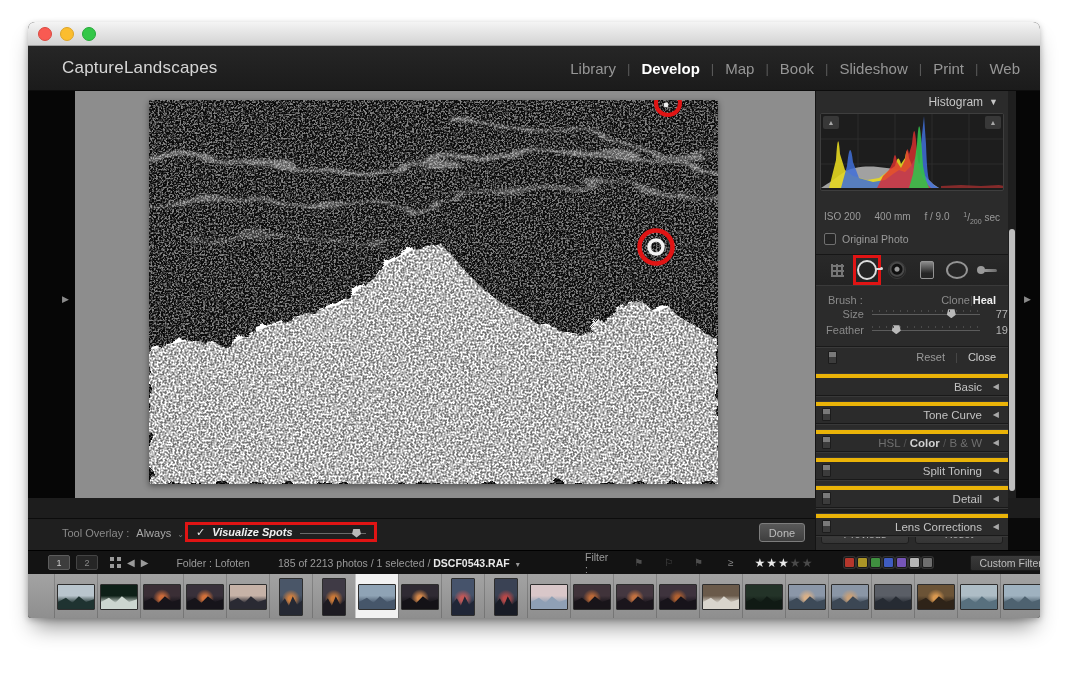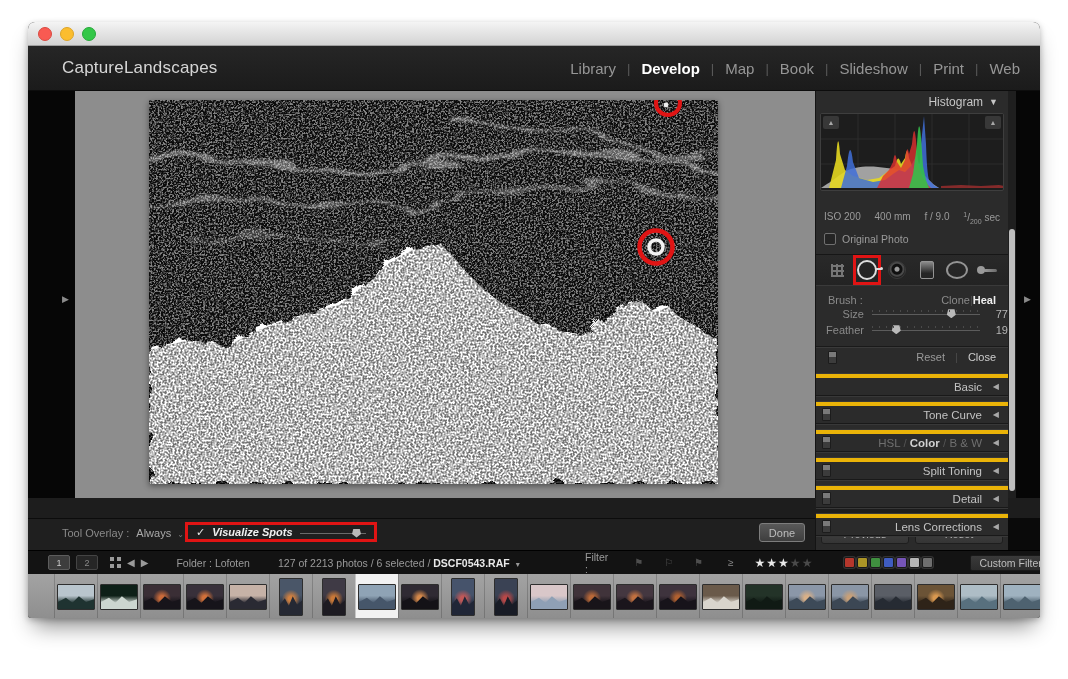--- a/index.html
+++ b/index.html
@@ -370,21 +370,21 @@
 
   <div class="fshead">
     <div class="fs-left">
       <span class="monbtn">1</span>
       <span class="monbtn dim">2</span>
       <span class="gridicon"></span>
       <span class="fsarrow">◀</span>
       <span class="fsarrow">▶</span>
       <span class="fs-folder">Folder : Lofoten</span>
       <span class="fs-status">
-        <span>127 of 2213 photos / 6 selected /</span>
+        <span>185 of 2213 photos / 1 selected /</span>
         <b>DSCF0543.RAF</b>
         <span class="dd">▾</span>
       </span>
     </div>
     <div class="fs-filter">
       <span>Filter :</span>
       <span class="flag">⚑</span>
       <span class="flag">⚐</span>
       <span class="flag">⚑</span>
       <span class="ge">≥</span>

